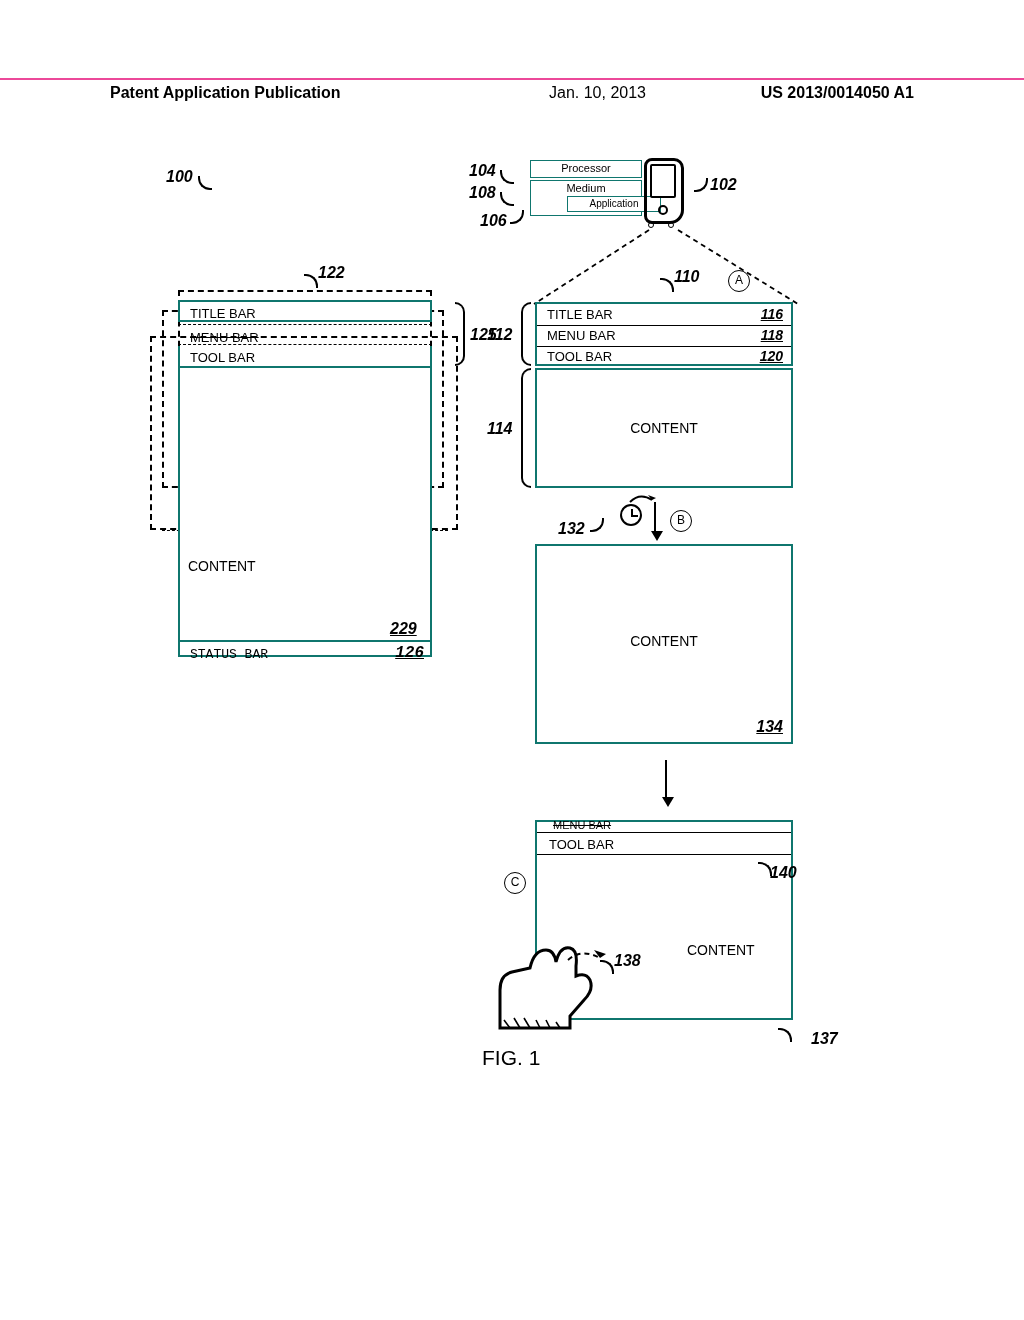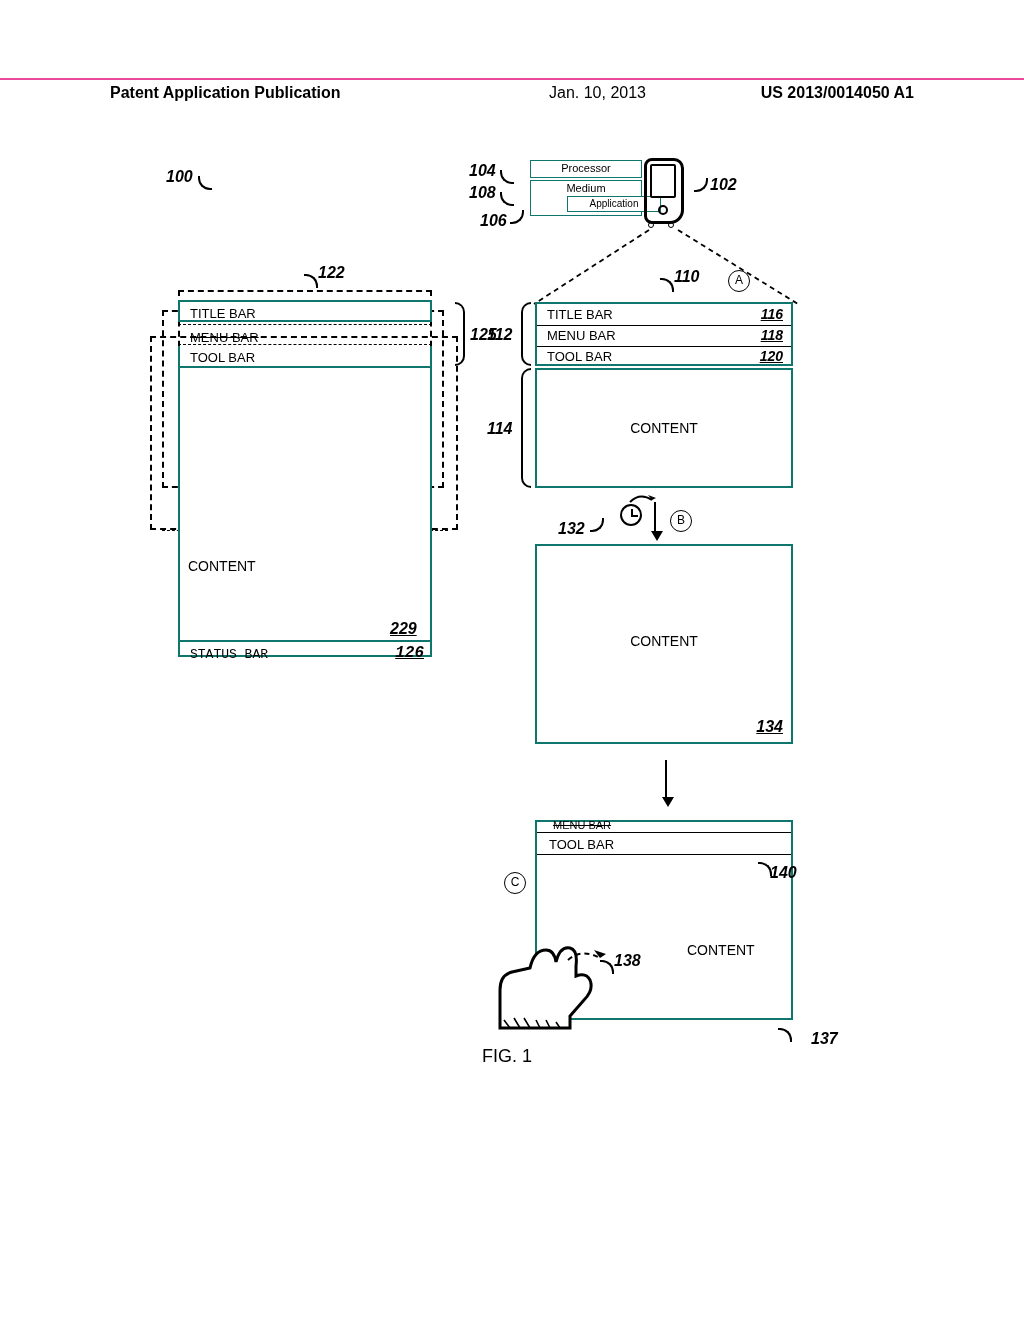--- a/index.html
+++ b/index.html
@@ -72,21 +72,21 @@
     border: 2px solid #000;
     border-right: none;
     border-radius: 10px 0 0 10px;
   }
   .bracket-r {
     border: 2px solid #000;
     border-left: none;
     border-radius: 0 10px 10px 0;
   }
 
-  .fig-title { font-size: 18px; font-weight: normal; }
+  .fig-title { font-size: 21px; font-weight: normal; }
 
   
   .arrow-down::after {
     content: '';
     display: block;
     width: 0; height: 0;
     border-left: 6px solid transparent;
     border-right: 6px solid transparent;
     border-top: 10px solid #000;
     position: absolute;

